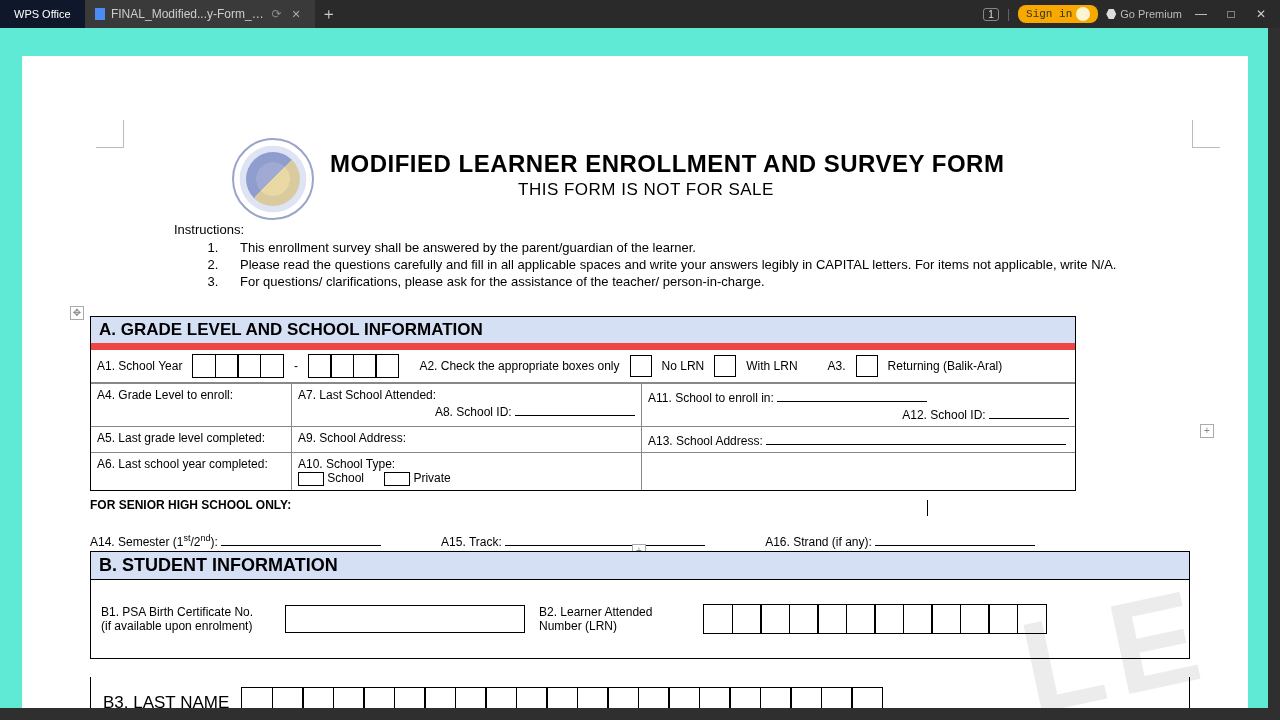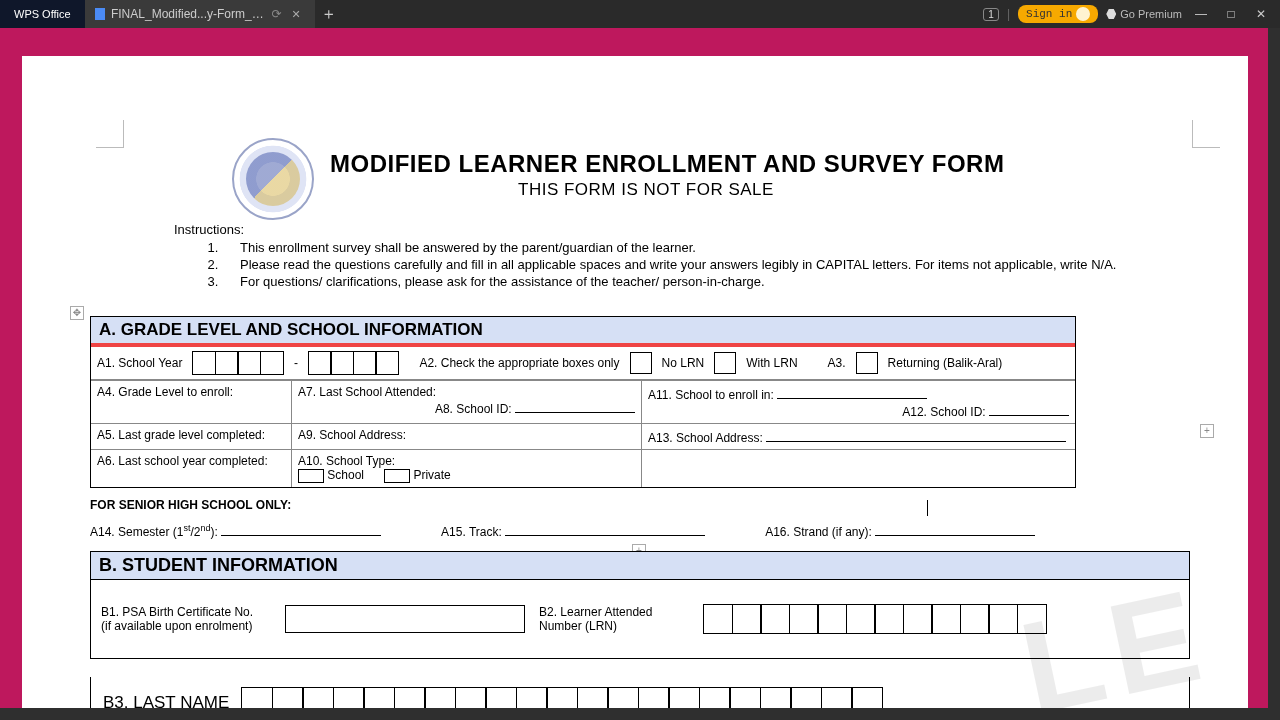--- a/index.html
+++ b/index.html
@@ -56,21 +56,21 @@
   .signin-pill .avatar-dot{
     width:14px;height:14px;border-radius:50%;background:#fff3d1;display:inline-block;
   }
   .premium { color:#bbb; font-size:11px; display:flex; align-items:center; gap:4px; }
   .premium .hex{ width:10px;height:10px;background:#ddd; clip-path: polygon(25% 0,75% 0,100% 50%,75% 100%,25% 100%,0 50%); }
   .win-btn { width:22px; text-align:center; color:#ccc; font-size:12px; cursor:default;}
   
   .doc-area {
     position:absolute;
     top:28px; left:0; right:12px; bottom:12px;
-    background:#be185d;
+    background:#5eead4;
     overflow:hidden;
   }
   .page {
     position:absolute;
     left:22px; top:28px;
     width:1226px;
     height:680px;
     background:#fff;
     color:#000;
     font-family: Arial, Helvetica, sans-serif;
@@ -114,21 +114,21 @@
   .anchor-icon{
     position:absolute; left:48px; top:250px; width:14px;height:14px;
     border:1px solid #aaa; font-size:10px; text-align:center; line-height:12px; color:#888;
   }
   .section-a{
     position:absolute; left:68px; top:260px; width:986px;
     border:1px solid #000;
   }
   .sec-head{
     background:#d6e0f5; font-weight:bold; font-size:17px; padding:3px 8px;
-    border-bottom:4px solid #ef4444;
+    border-bottom:7px solid #ef4444;
   }
   .boxes { display:inline-flex; }
   .boxes span{
     width:24px;height:24px;border:1.5px solid #000; margin-left:-1.5px;
   }
   .boxes span:first-child{margin-left:0;}
   .chk{
     display:inline-block;width:22px;height:22px;border:1.5px solid #000; vertical-align:middle;
   }
   .a1-row{
@@ -140,21 +140,21 @@
     grid-template-columns: 200px 350px 1fr;
     font-size:12px;
   }
   .a-grid > div{ border-top:1px solid #888; padding:4px 6px;}
   .a-grid .bl{ border-left:1px solid #888;}
   .uline{ display:inline-block; border-bottom:1px solid #000; min-width:120px; height:14px;}
   .shs-row{
     position:absolute; left:68px; top:442px; right:72px; font-size:12px;
   }
   .shs-row .lbl{ font-weight:bold;}
-  .shs-fields{ display:flex; gap:60px; margin-top:10px;}
+  .shs-fields{ display:flex; gap:60px; margin-top:20px;}
   .shs-fields .uline{ min-width:160px;}
   .section-b{
     position:absolute; left:68px; top:495px; width:1100px;
   }
   .sec-b-head{
     background:#d6e0f5; font-weight:bold; font-size:18px; padding:3px 8px;
     border:1px solid #000;
   }
   .b1-row{
     display:flex; align-items:center; gap:14px;

